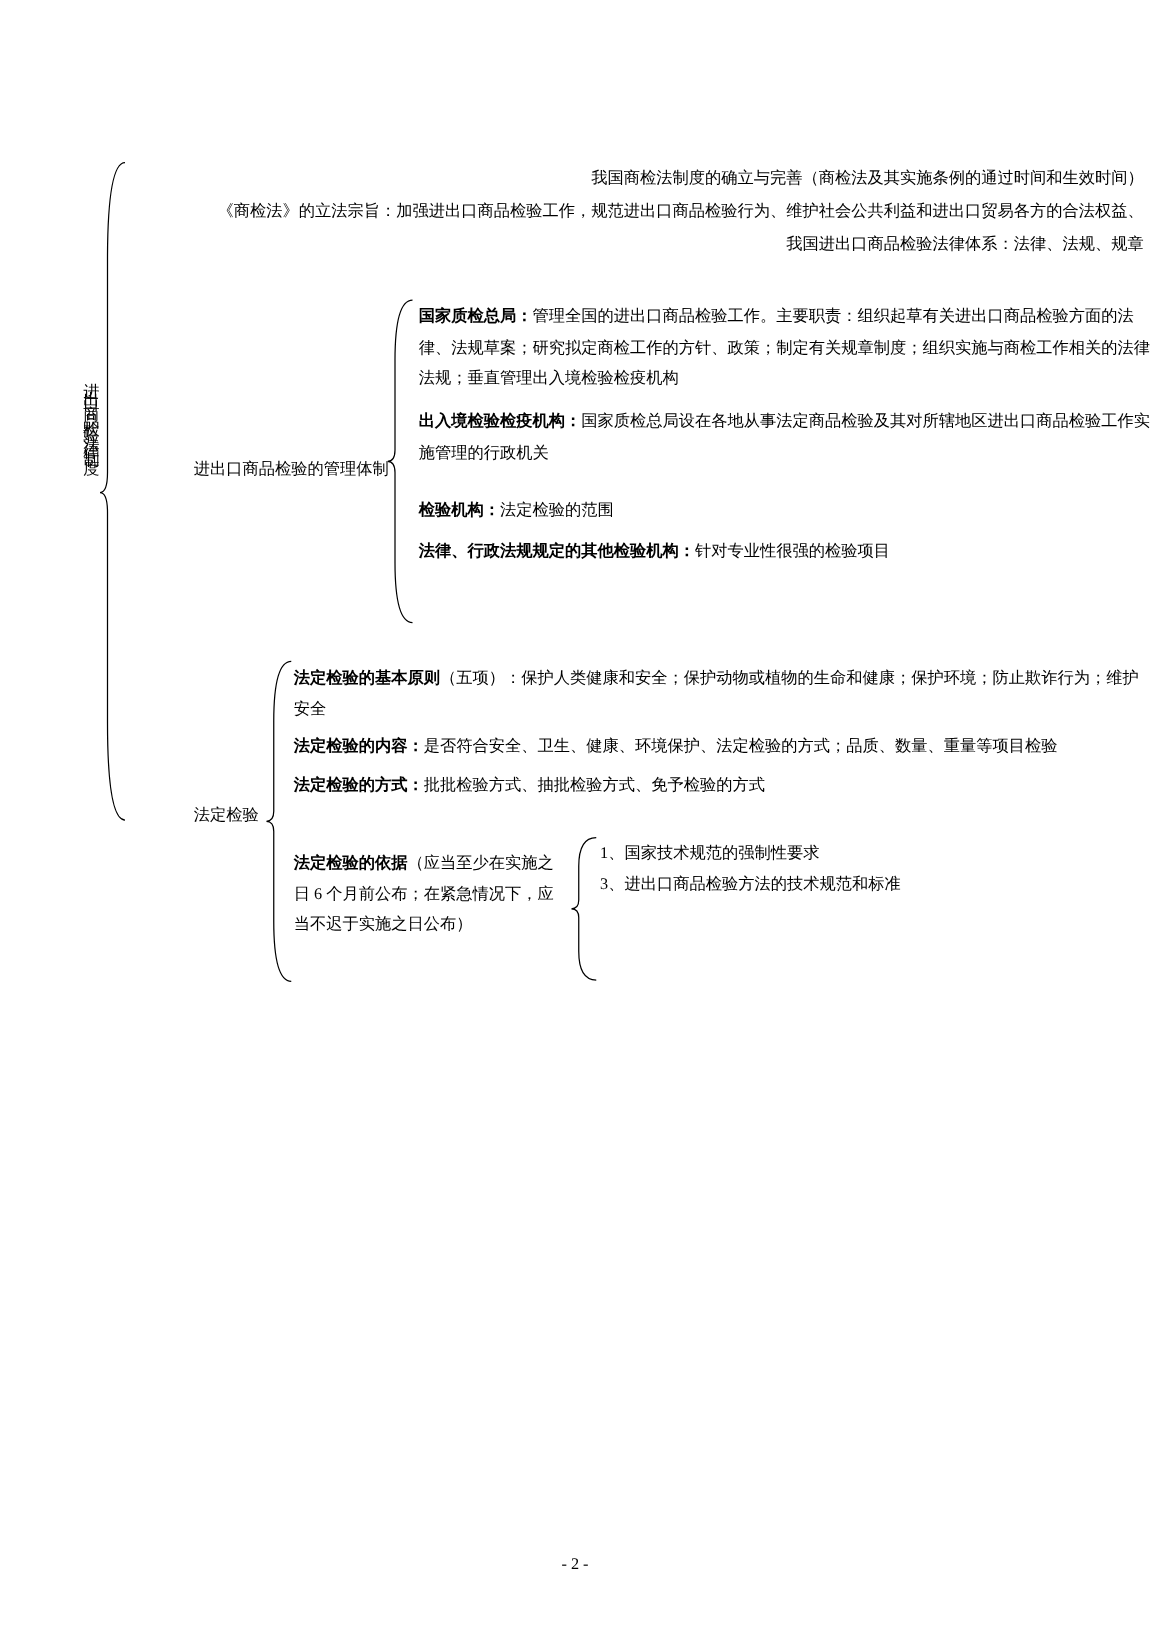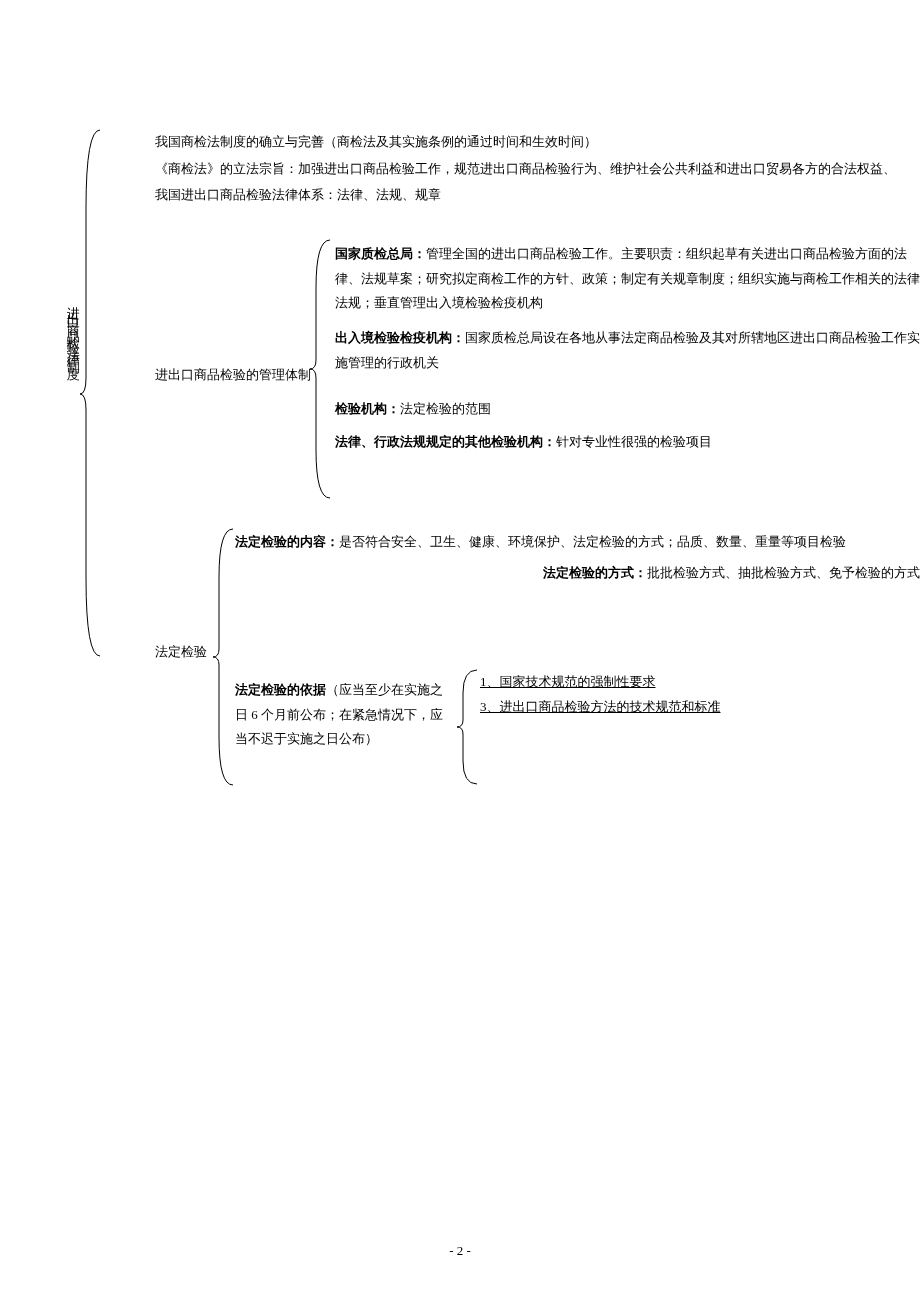--- a/index.html
+++ b/index.html
@@ -33,38 +33,39 @@
       left: 80px;
       top: 128px;
       pointer-events: none;
     }
     .top-block {
       position: absolute;
       left: 100px;
       top: 0;
       width: 760px;
     }
-    .top-block p { margin-bottom: 2px; }
+    .top-block p { margin-bottom: 2px; text-align: right; }
     .mgmt-label {
       position: absolute;
       left: 100px;
       top: 233px;
       width: 160px;
     }
     .mgmt-brace {
       position: absolute;
       left: 255px;
       top: 108px;
       pointer-events: none;
     }
     .mgmt-block {
       position: absolute;
       left: 280px;
       top: 112px;
       width: 585px;
+      font-family: Liberation Mono, monospace;
     }
     .mgmt-block .item { margin-bottom: 8px; }
     .mgmt-block .item2 { margin-top: 10px; }
     .bold { font-weight: bold; }
     .statutory-label {
       position: absolute;
       left: 100px;
       top: 510px;
     }
     .statutory-brace {
@@ -96,21 +97,20 @@
       position: absolute;
       left: 222px;
       top: -10px;
       pointer-events: none;
     }
     .basis-items {
       position: absolute;
       left: 245px;
       top: -8px;
       width: 440px;
-      text-decoration: underline;
     }
     .page-num {
       position: absolute;
       left: 0;
       width: 920px;
       bottom: 38px;
       text-align: center;
       font-size: 13px;
     }
   </style>
@@ -152,22 +152,23 @@
     </div>
   </div>
 
   <div class="statutory-label">法定检验</div>
 
   <svg class="statutory-brace" width="22" height="260">
     <path d="M20 2 Q6 2 6 50 L6 122 Q6 130 0 130 Q6 130 6 138 L6 210 Q6 258 20 258" stroke="#000" fill="none" stroke-width="1"></path>
   </svg>
 
   <div class="statutory-block">
+    <p><span class="bold">法定检验的基本原则</span><span>（五项）：保护人类健康和安全；保护动物或植物的生命和健康；保护环境；防止欺诈行为；维护安全</span></p>
     <p><span class="bold">法定检验的内容：</span><span>是否符合安全、卫生、健康、环境保护、法定检验的方式；品质、数量、重量等项目检验</span></p>
-    <p style="margin-top:4px;text-align:right;"><span class="bold">法定检验的方式：</span><span>批批检验方式、抽批检验方式、免予检验的方式</span></p>
+    <p style="margin-top:4px;"><span class="bold">法定检验的方式：</span><span>批批检验方式、抽批检验方式、免予检验的方式</span></p>
   </div>
 
   <div class="basis-row">
     <div class="basis-label">
       <span class="bold">法定检验的依据</span><span>（应当至少在实施之日 6 个月前公布；在紧急情况下，应当不迟于实施之日公布）</span>
     </div>
     <svg class="basis-brace" width="22" height="118">
       <path d="M20 2 Q6 2 6 25 L6 52 Q6 59 0 59 Q6 59 6 66 L6 93 Q6 116 20 116" stroke="#000" fill="none" stroke-width="1"></path>
     </svg>
     <div class="basis-items">

